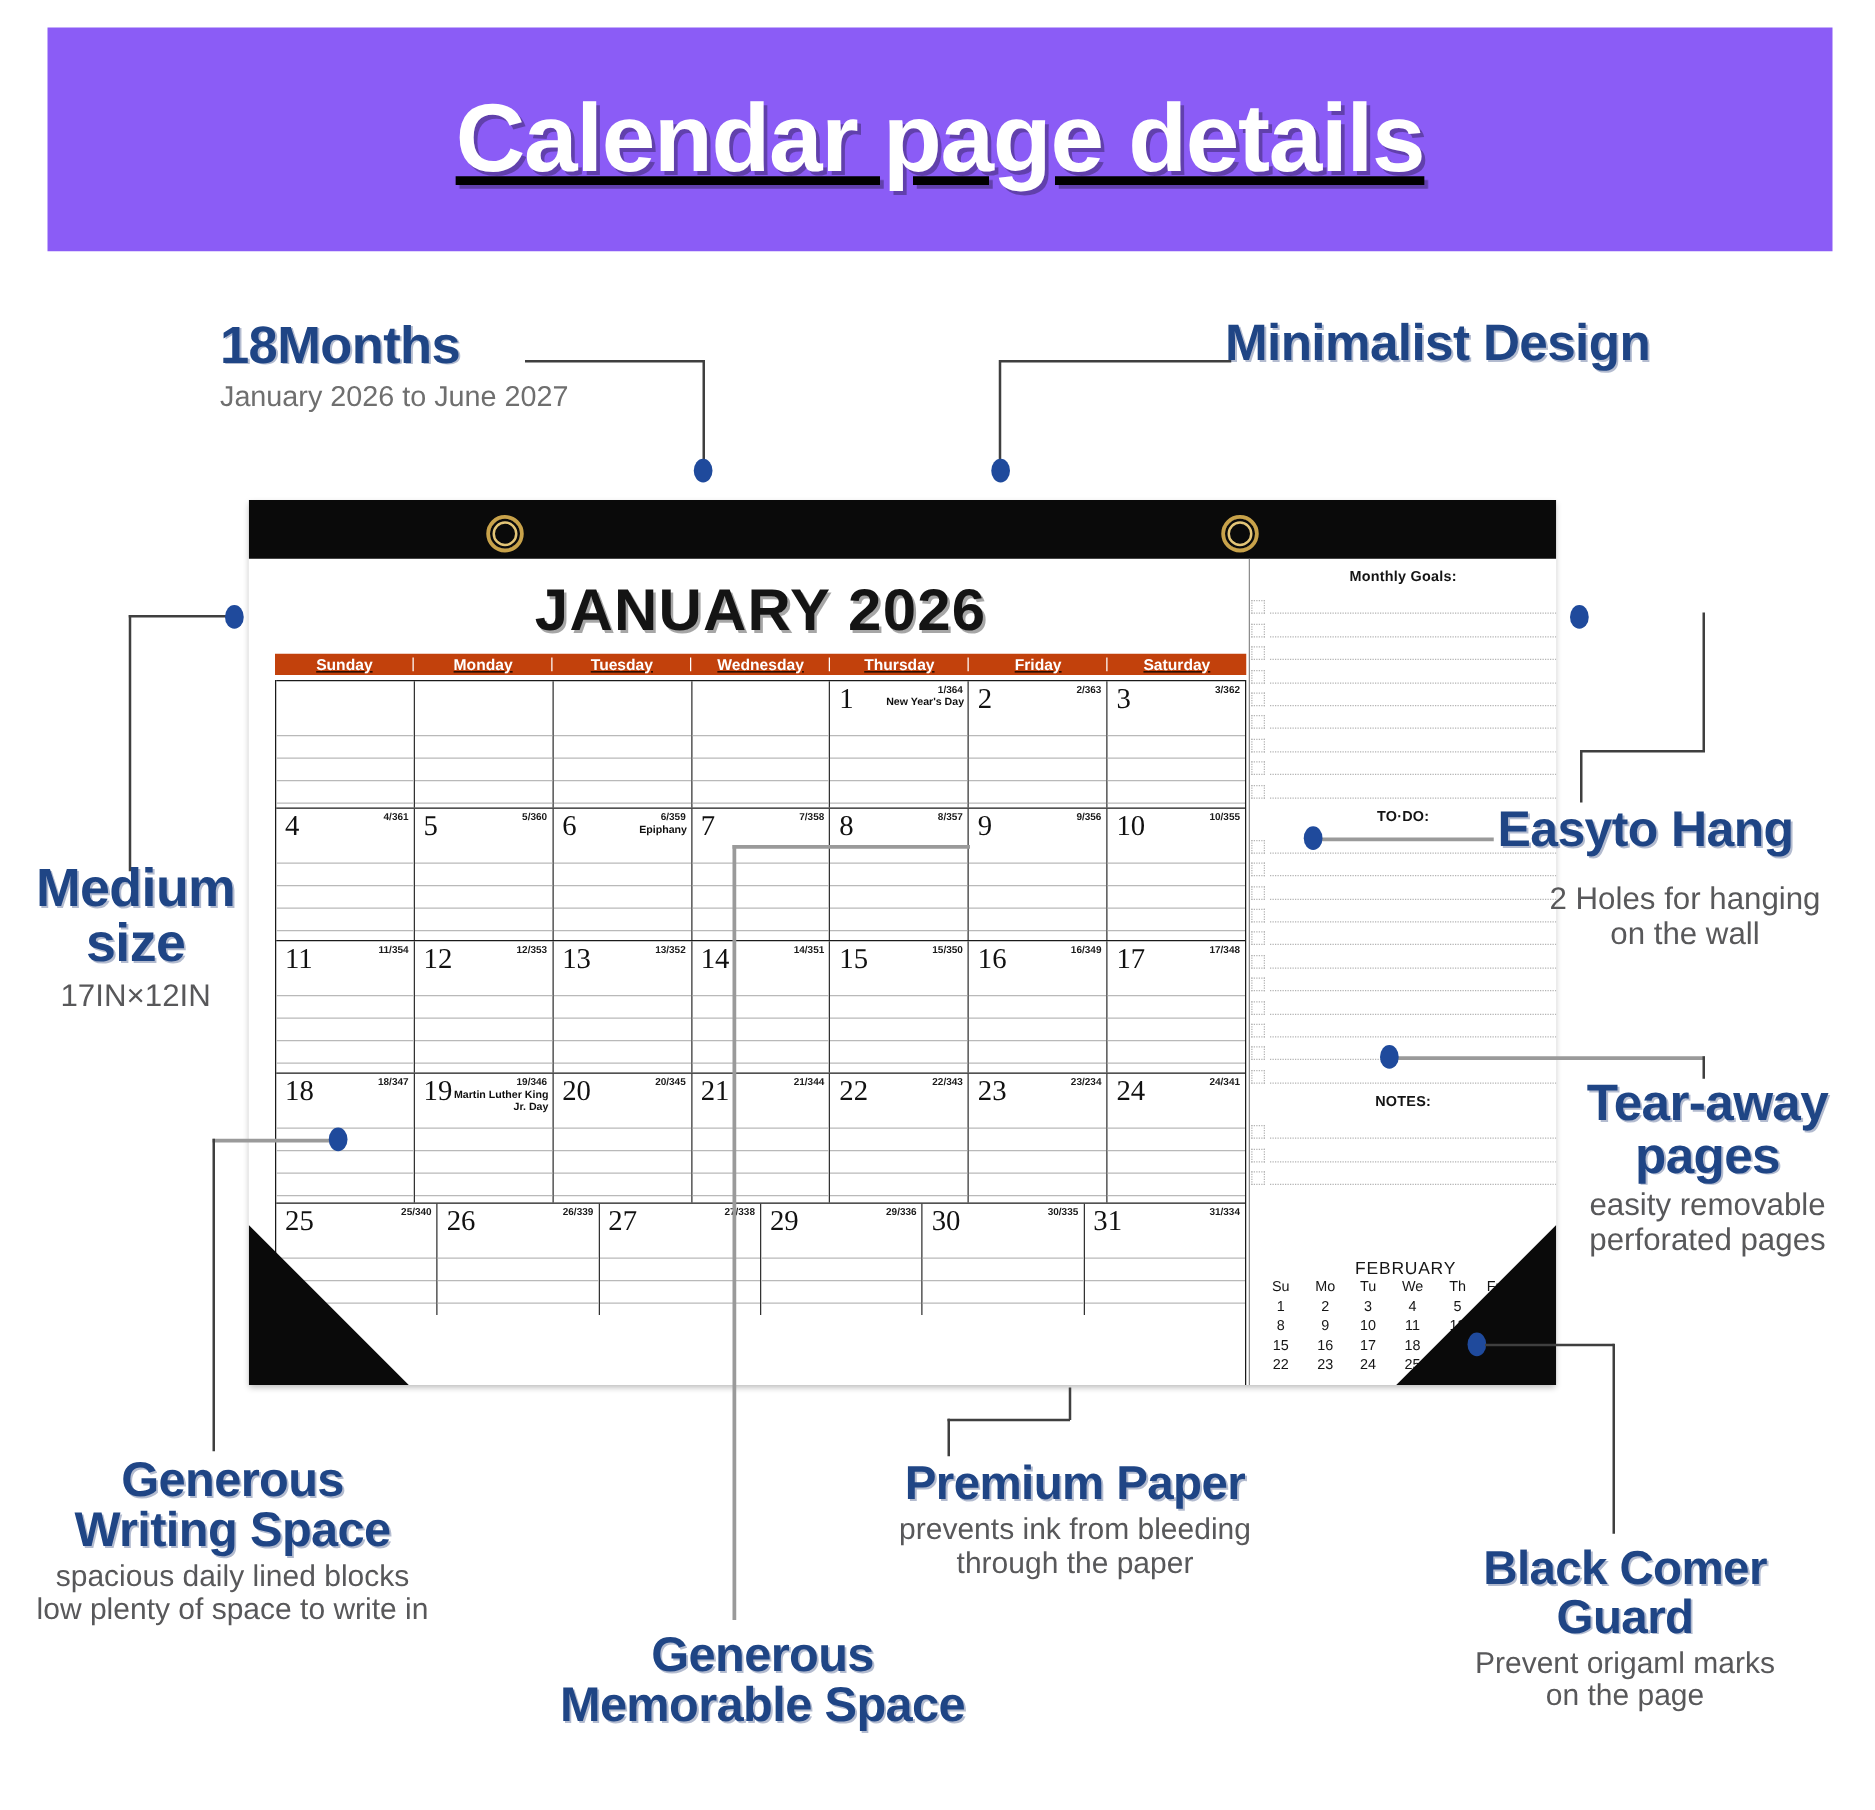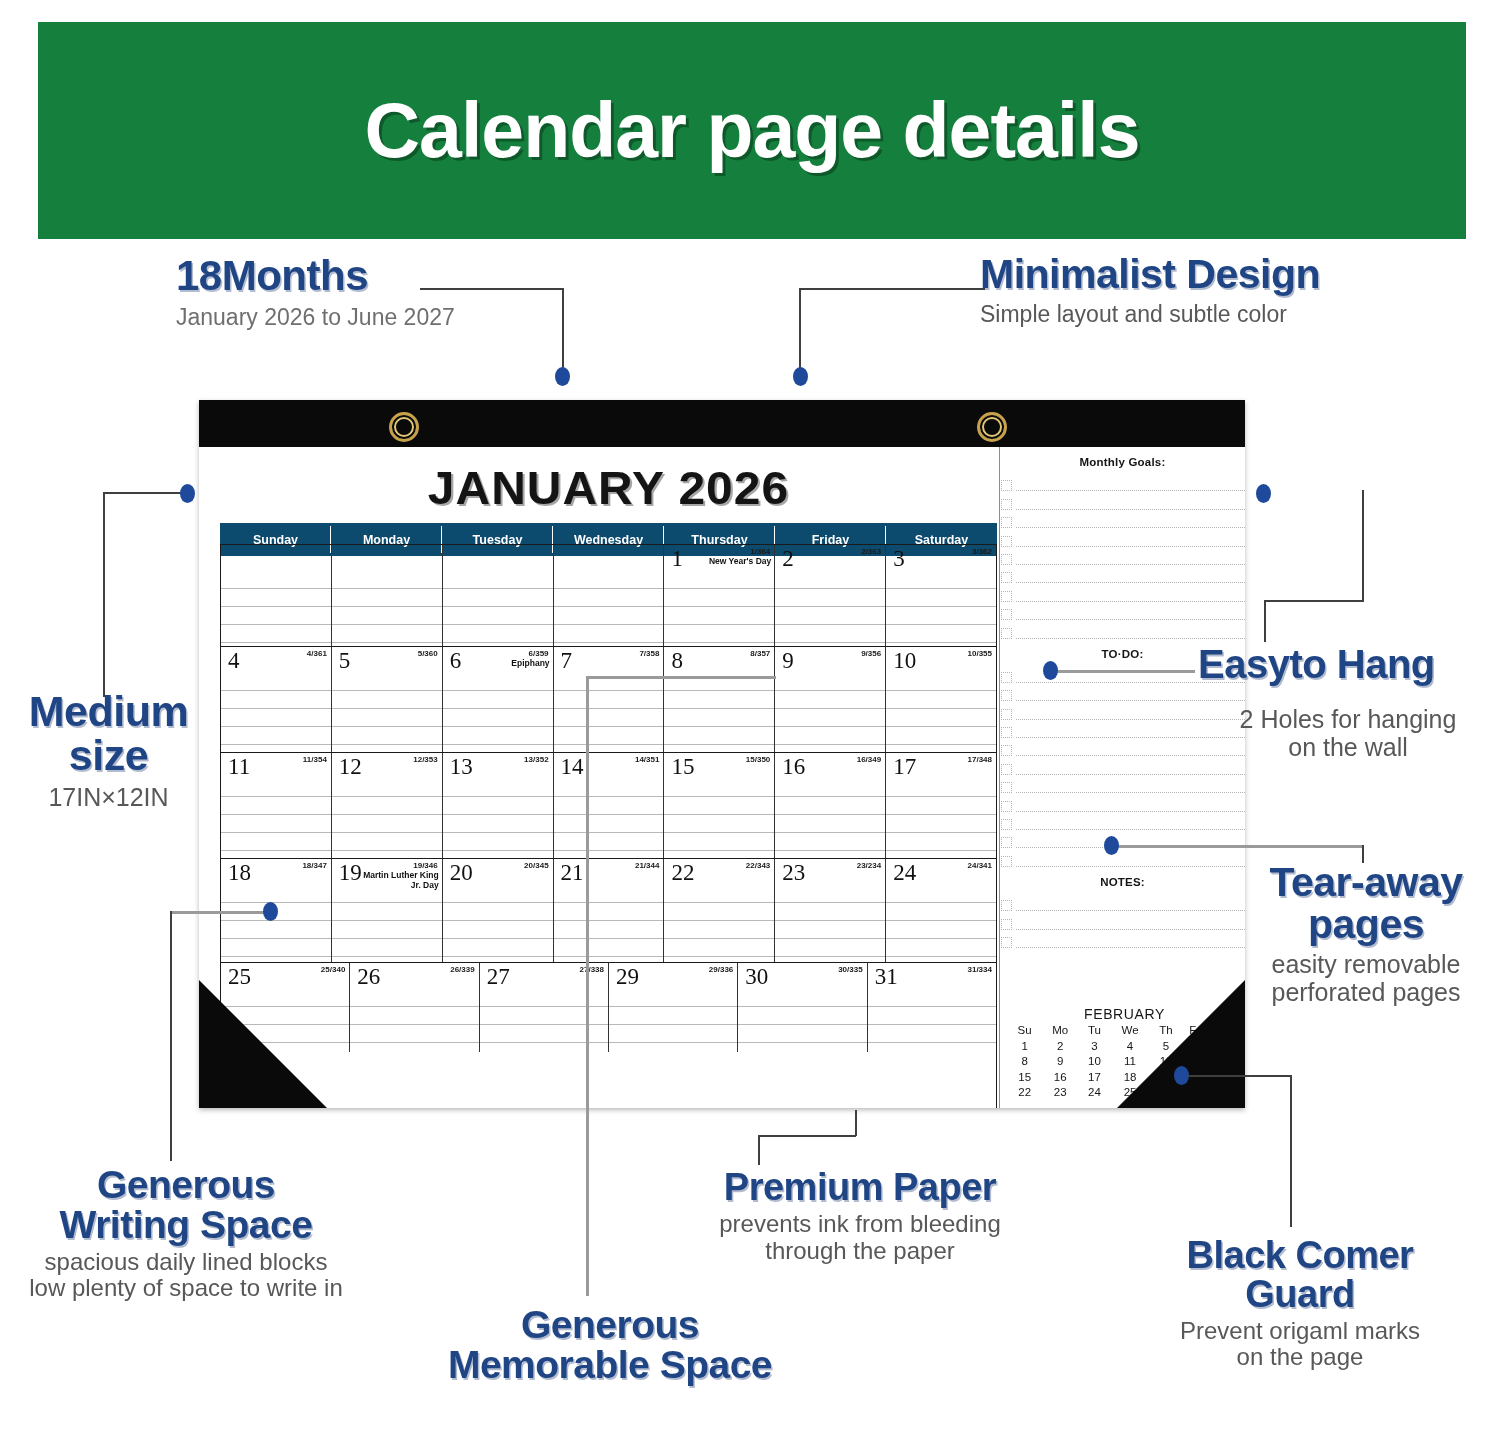--- a/index.html
+++ b/index.html
@@ -5,23 +5,23 @@
   html,body{margin:0;padding:0;background:#ffffff;}
   body{
     width:1500px;height:1448px;position:relative;overflow:hidden;
     font-family:"Liberation Sans",sans-serif;
     -webkit-font-smoothing:antialiased;
   }
   .abs{position:absolute;}
 
   
   #header-banner{
-    left:38px;top:22px;width:1428px;height:217px;
-    background:#15803d;
-    display:flex;align-items:center;justify-content:center;
+    left:38px;top:22px;width:1428px;height:179px;
+    background:#8b5cf6;
+    display:flex;align-items:center;justify-content:center;text-decoration:underline;
   }
   #header-title{
     color:#ffffff;font-size:77px;font-weight:bold;
     letter-spacing:-1px;
     text-shadow:3px 3px 0 rgba(0,0,0,.30);
     font-family:"Liberation Sans",sans-serif;
     white-space:nowrap;
   }
 
   
@@ -69,22 +69,23 @@
   #cal-main{position:absolute;left:21px;top:0;width:777px;bottom:0;}
   #month-title{
     position:absolute;left:0;top:13px;width:100%;text-align:center;
     font-size:47px;font-weight:bold;color:#141414;
     font-family:"Liberation Sans Narrow","Liberation Sans",sans-serif;
     letter-spacing:1px;
     text-shadow:2px 2px 0 rgba(0,0,0,.35);
     transform:scaleX(1.02);
   }
   #dow-bar{
-    position:absolute;left:0;top:76px;width:100%;height:33px;background:#0c4a6e;
+    position:absolute;left:0;top:76px;width:100%;height:17px;background:#c2410c;
     display:flex;
+    text-decoration:underline;
   }
   .dow{
     flex:1 1 0;color:#fff;font-size:12.5px;font-weight:bold;
     display:flex;align-items:center;justify-content:center;
     position:relative;
   }
   .dow:not(:last-child):after{
     content:"";position:absolute;right:0;top:3px;bottom:3px;width:1px;background:#fff;
   }
 
@@ -670,21 +671,20 @@
 <div class="ln-h abs" style="left:1188px;top:1075px;width:103px;"></div>
 <div class="ln-v abs" style="left:1290px;top:1075px;height:152px;"></div>
 
 <div class="callout" style="left:176px;top:255px;">
   <div class="c-title" style="font-size:42px;">18Months</div>
   <div class="c-sub" style="font-size:23px;margin-top:7px;">January 2026 to June 2027</div>
 </div>
 
 <div class="callout" style="left:980px;top:254px;">
   <div class="c-title" style="font-size:41px;">Minimalist Design</div>
-  <div class="c-sub dark" style="font-size:23px;margin-top:6px;">Simple layout and subtle color</div>
 </div>
 
 <div class="callout" style="left:6px;top:690px;width:205px;text-align:center;">
   <div class="c-title" style="font-size:43px;">Medium</div>
   <div class="c-title" style="font-size:43px;">size</div>
   <div class="c-sub dark" style="font-size:25px;margin-top:5px;">17IN×12IN</div>
 </div>
 
 <div class="callout" style="left:1198px;top:644px;width:300px;text-align:center;">
   <div class="c-title" style="font-size:40px;text-align:left;">Easyto Hang</div>

